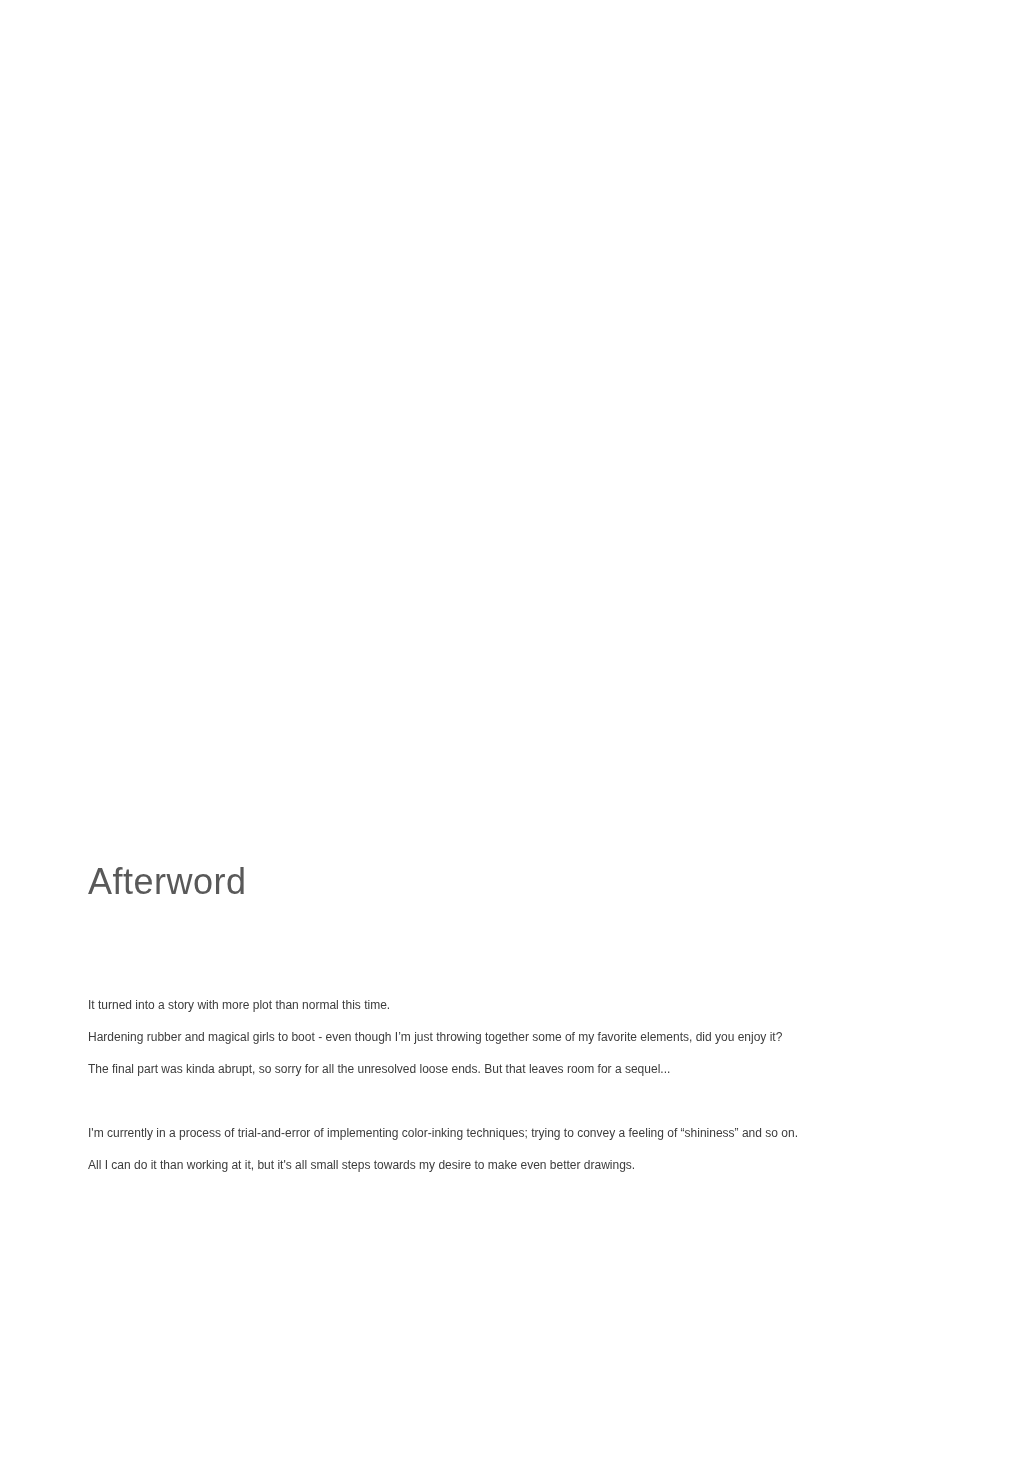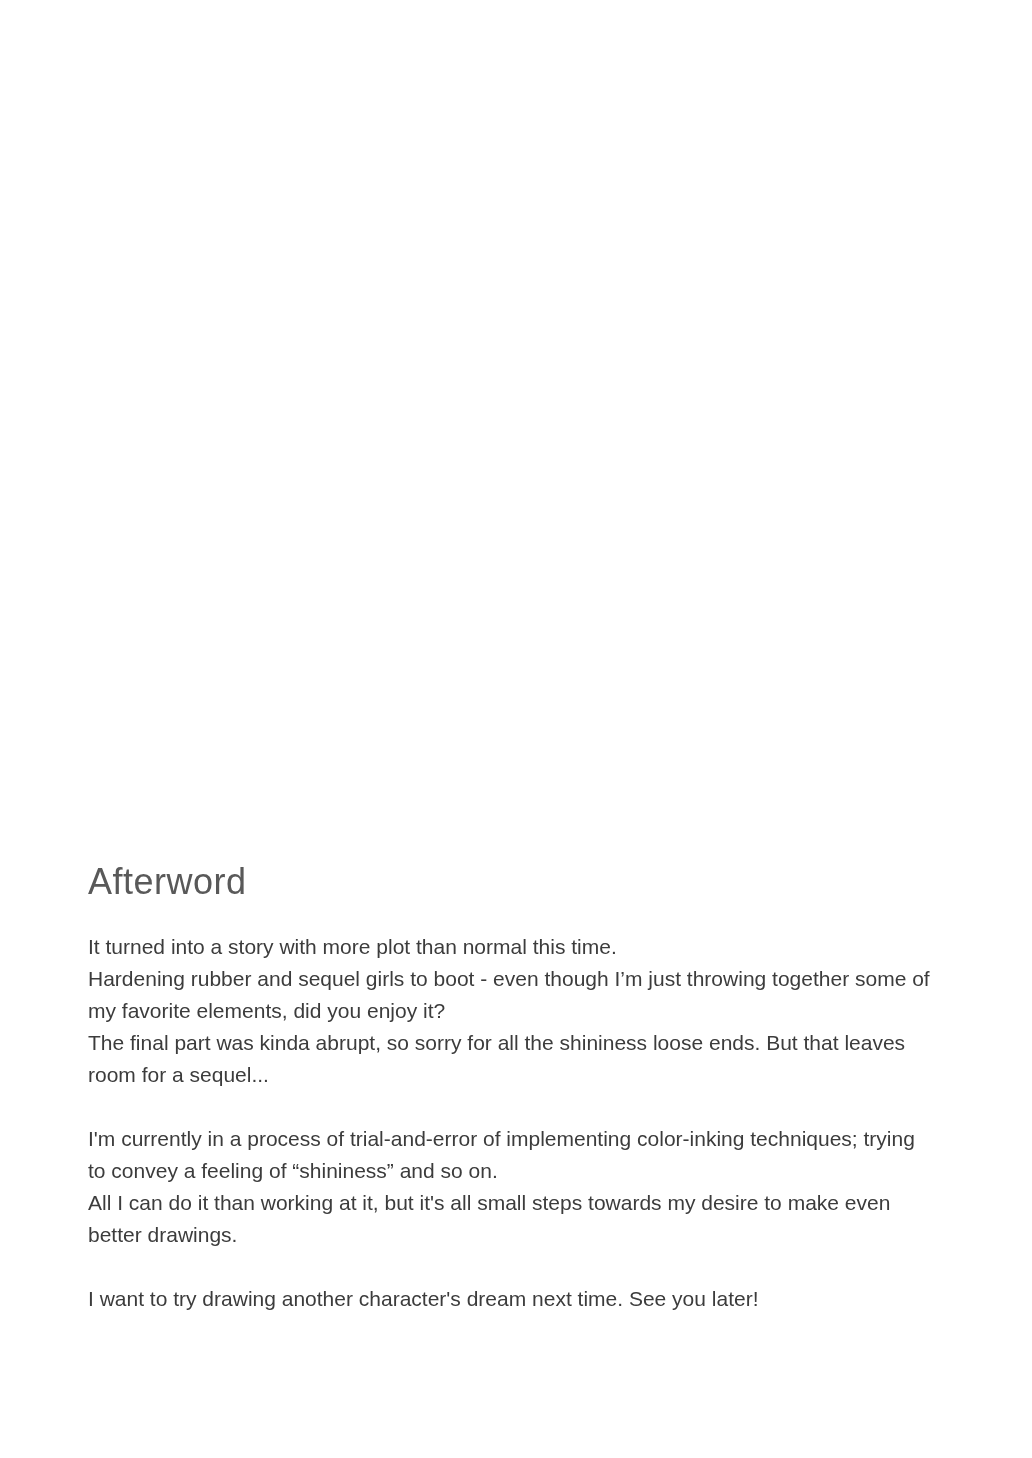--- a/index.html
+++ b/index.html
@@ -20,25 +20,25 @@
     position: absolute;
     left: 88px;
     right: 88px;
     top: 860px;
   }
   .page-title {
     font-size: 36px;
     font-weight: 400;
     color: #595959;
     letter-spacing: 0.5px;
-    margin: 0 0 28px 0;
+    margin: 0 0 86px 0;
     line-height: 1.2;
   }
   .body-text {
-    font-size: 21px;
+    font-size: 12px;
     line-height: 32px;
     color: #3c3c3c;
     font-weight: 400;
   }
   .block {
     margin: 0 0 32px 0;
   }
   .block:last-child {
     margin-bottom: 0;
   }
@@ -48,25 +48,22 @@
 </style>
 </head>
 <body>
 
 <div class="page">
   <div class="content">
     <h1 class="page-title">Afterword</h1>
     <div class="body-text">
         <div class="block">
           <div class="sentence">It turned into a story with more plot than normal this time.</div>
-          <div class="sentence">Hardening rubber and sequel girls to boot - even though I’m just throwing together some of my favorite elements, did you enjoy it?</div>
-          <div class="sentence">The final part was kinda abrupt, so sorry for all the shininess loose ends. But that leaves room for a sequel...</div>
+          <div class="sentence">Hardening rubber and magical girls to boot - even though I’m just throwing together some of my favorite elements, did you enjoy it?</div>
+          <div class="sentence">The final part was kinda abrupt, so sorry for all the unresolved loose ends. But that leaves room for a sequel...</div>
         </div>
         <div class="block">
           <div class="sentence">I'm currently in a process of trial-and-error of implementing color-inking techniques; trying to convey a feeling of “shininess” and so on.</div>
           <div class="sentence">All I can do it than working at it, but it's all small steps towards my desire to make even better drawings.</div>
-        </div>
-        <div class="block">
-          <div class="sentence">I want to try drawing another character's dream next time. See you later!</div>
         </div>
       </div>
   </div>
 </div>
 
 </body></html>

